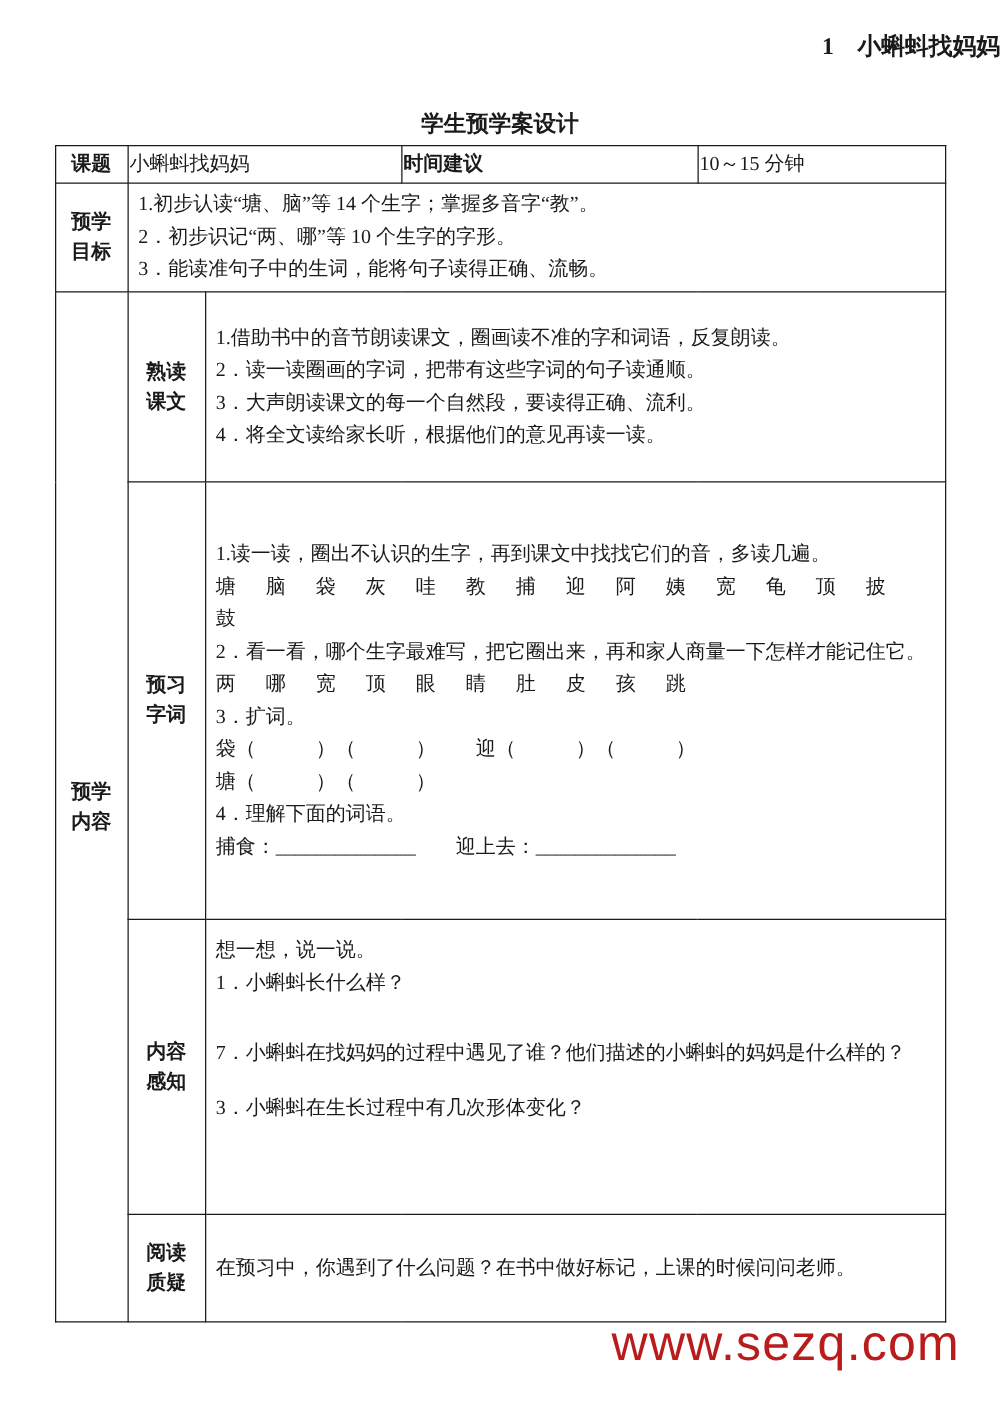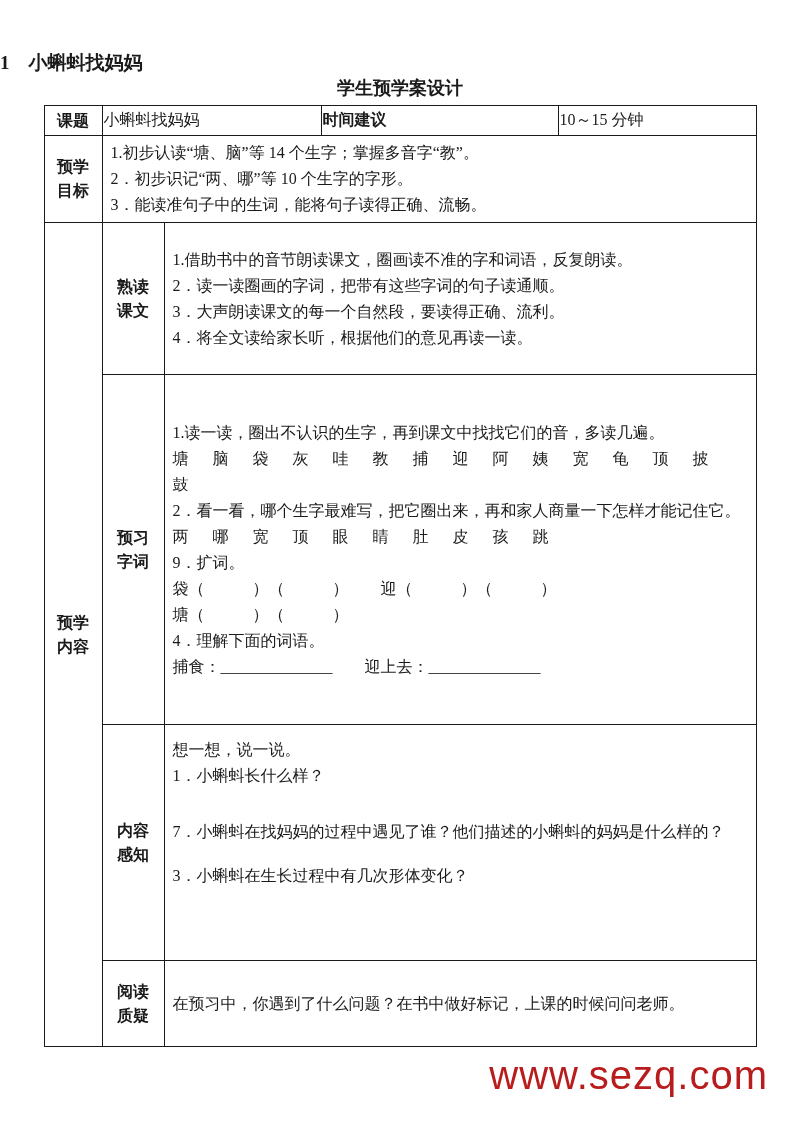--- a/index.html
+++ b/index.html
@@ -10,31 +10,32 @@
   .page {
     position: relative;
     width: 800px;
     height: 1131px;
     background: #ffffff;
     color: #1a1a1a;
     font-family: "Liberation Serif", "DejaVu Serif", serif;
     overflow: hidden;
   }
   .doc-title {
-    padding-top: 50px;
-    text-align: left;
+    padding-top: 25px;
+    text-align: right;
     font-size: 19px;
     font-weight: bold;
     line-height: 26px;
   }
   .doc-subtitle {
     text-align: center;
     font-size: 18px;
     font-weight: bold;
     line-height: 24px;
+    margin-top: 36px;
   }
   table.sheet {
     border-collapse: collapse;
     table-layout: fixed;
     width: 712px;
     margin: 5px auto 0 auto;
   }
   table.sheet td {
     border: 1px solid #1a1a1a;
     overflow: hidden;
@@ -133,21 +134,21 @@
     </tr>
 
     <tr class="h350">
       <td class="lbl">预习
 字词</td>
       <td class="content" colspan="3">
         <div class="line">1.读一读，圈出不认识的生字，再到课文中找找它们的音，多读几遍。</div>
         <div class="line spread">塘 脑 袋 灰 哇 教 捕 迎 阿 姨 宽 龟 顶 披 鼓</div>
         <div class="line">2．看一看，哪个生字最难写，把它圈出来，再和家人商量一下怎样才能记住它。</div>
         <div class="line spread">两 哪 宽 顶 眼 睛 肚 皮 孩 跳</div>
-        <div class="line">9．扩词。</div>
+        <div class="line">3．扩词。</div>
         <div class="line">袋（　　　）（　　　）　　迎（　　　）（　　　）</div>
         <div class="line">塘（　　　）（　　　）</div>
         <div class="line">4．理解下面的词语。</div>
         <div class="line">捕食：______________　　迎上去：______________</div>
       </td>
     </tr>
 
     <tr class="h236">
       <td class="lbl">内容
 感知</td>

